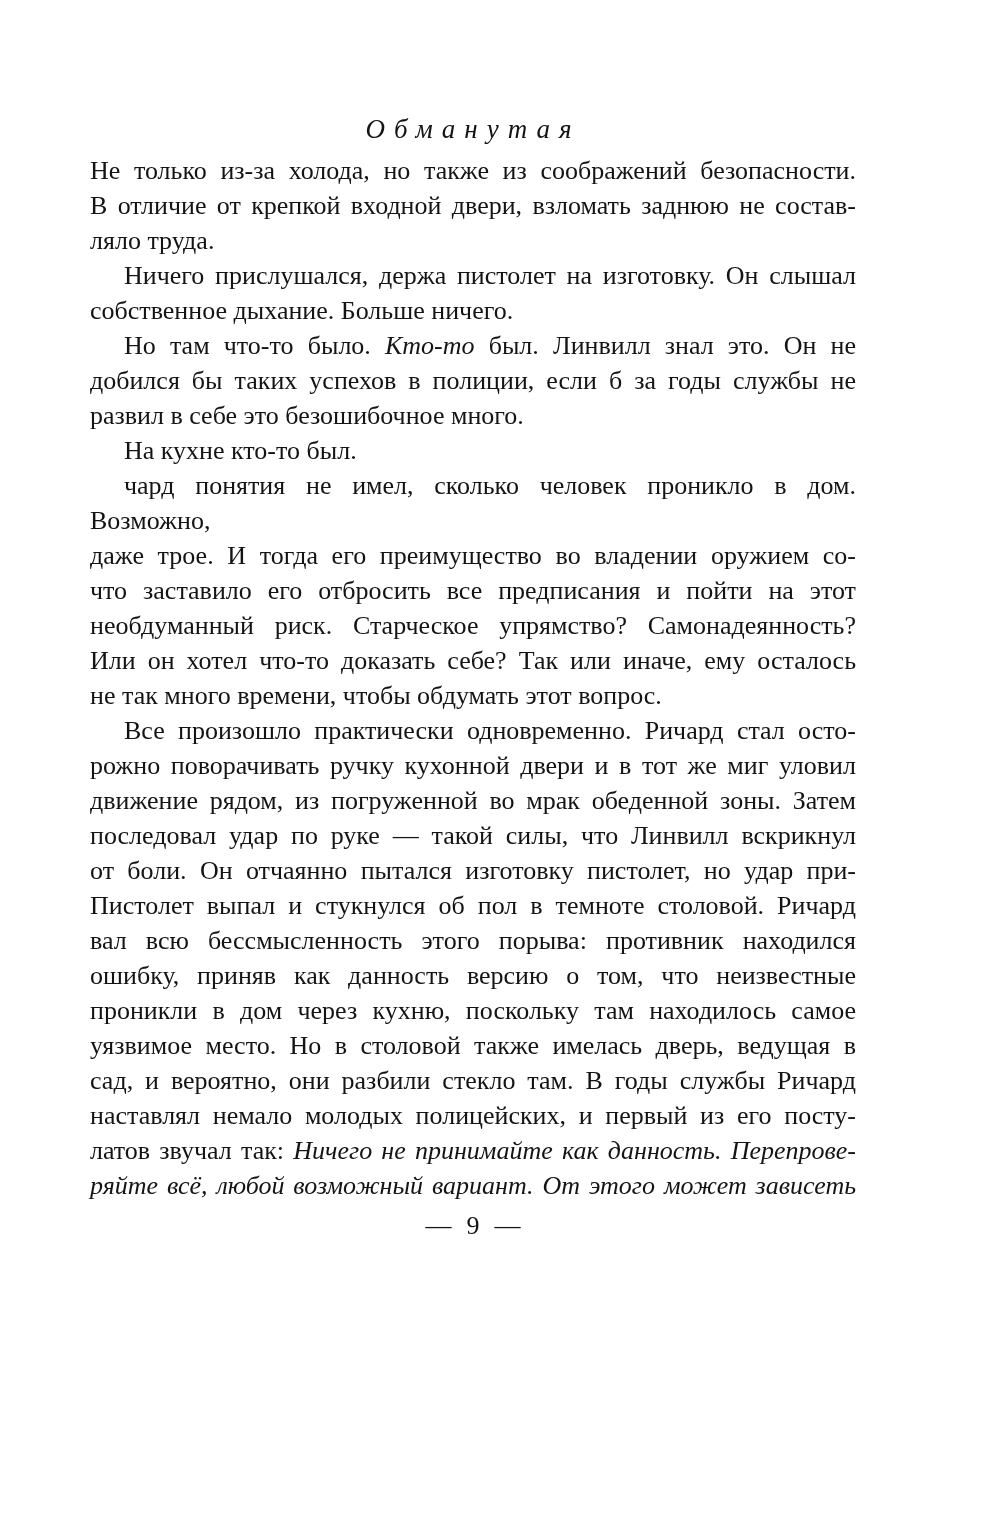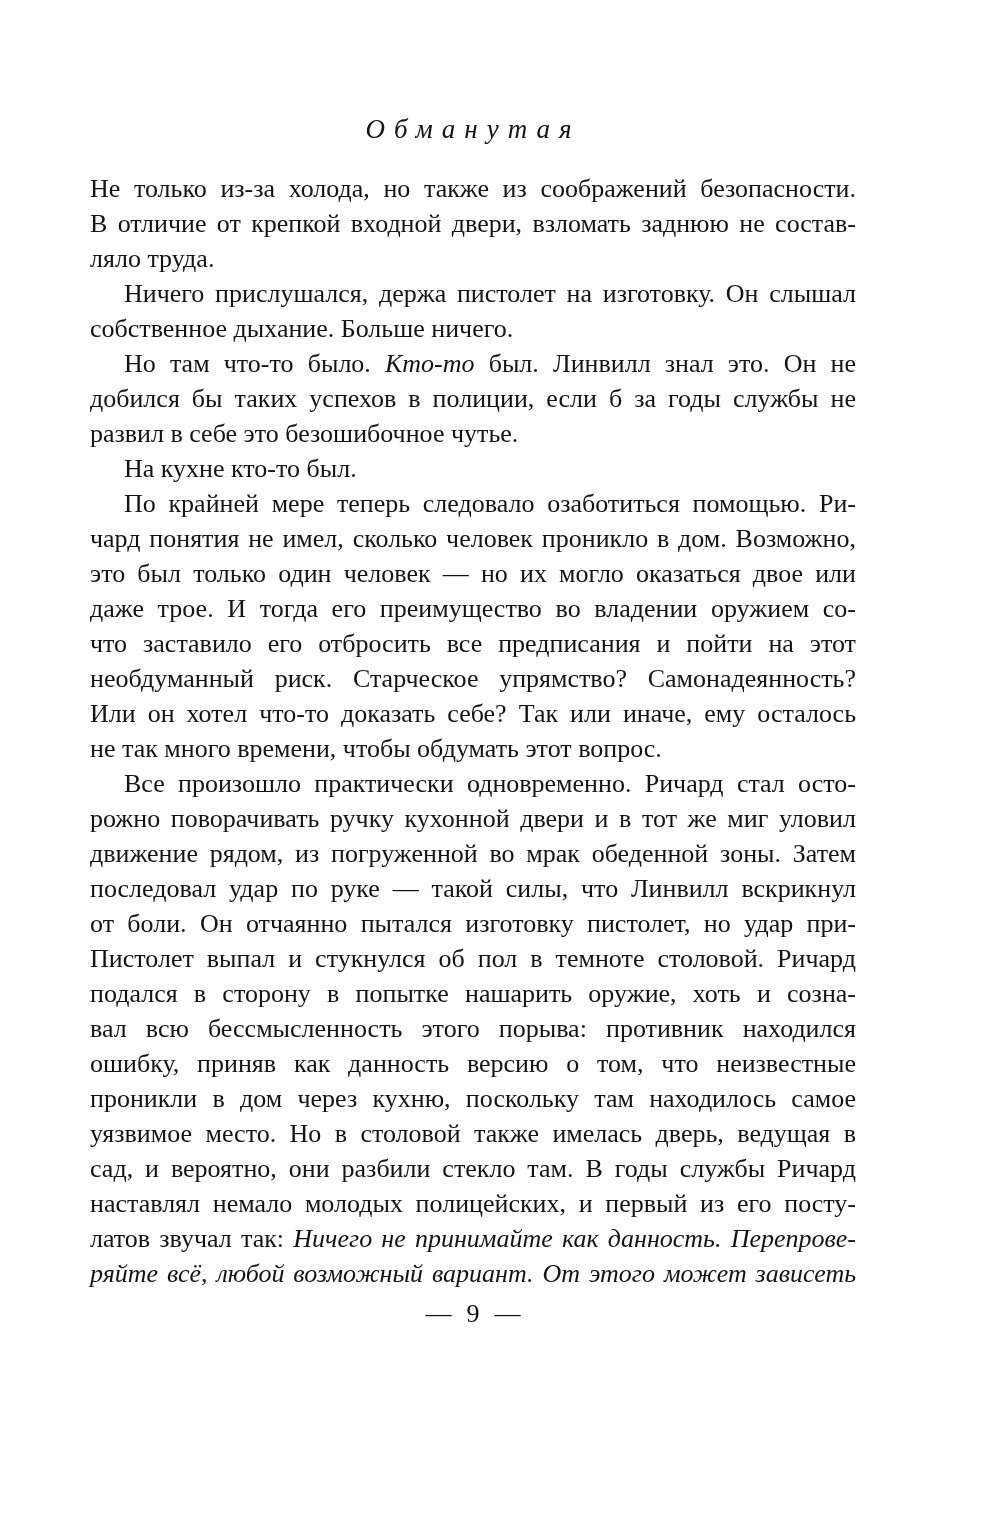--- a/index.html
+++ b/index.html
@@ -25,21 +25,21 @@
   .running-header {
     text-align: center;
     font-style: italic;
     font-size: 27px;
     line-height: 34px;
     letter-spacing: 9px;
     margin-top: 12px;
     white-space: nowrap;
   }
   .body-text {
-    margin-top: 25px;
+    margin-top: 7px;
     font-size: 26px;
     line-height: 35px;
   }
   .para { margin: 0; }
   .para.indent .line:first-child { text-indent: 34px; }
   .line {
     text-align: justify;
     text-align-last: justify;
   }
   .line.flush-last {
@@ -69,43 +69,40 @@
           <div class="line">В отличие от крепкой входной двери, взломать заднюю не состав-</div>
           <div class="line flush-last">ляло труда.</div>
         </div>
         <div class="para indent">
           <div class="line">Ничего прислушался, держа пистолет на изготовку. Он слышал</div>
           <div class="line flush-last">собственное дыхание. Больше ничего.</div>
         </div>
         <div class="para indent">
           <div class="line">Но там что-то было. <em>Кто-то</em> был. Линвилл знал это. Он не</div>
           <div class="line">добился бы таких успехов в полиции, если б за годы службы не</div>
-          <div class="line flush-last">развил в себе это безошибочное чутье.</div>
+          <div class="line flush-last">развил в себе это безошибочное много.</div>
         </div>
         <div class="para indent">
           <div class="line flush-last">На кухне кто-то был.</div>
         </div>
         <div class="para indent">
-          <div class="line">По крайней мере теперь следовало озаботиться помощью. Ри-</div>
           <div class="line">чард понятия не имел, сколько человек проникло в дом. Возможно,</div>
-          <div class="line">это был только один человек — но их могло оказаться двое или</div>
           <div class="line">даже трое. И тогда его преимущество во владении оружием со-</div>
           <div class="line">что заставило его отбросить все предписания и пойти на этот</div>
           <div class="line">необдуманный риск. Старческое упрямство? Самонадеянность?</div>
           <div class="line">Или он хотел что-то доказать себе? Так или иначе, ему осталось</div>
           <div class="line flush-last">не так много времени, чтобы обдумать этот вопрос.</div>
         </div>
         <div class="para indent">
           <div class="line">Все произошло практически одновременно. Ричард стал осто-</div>
           <div class="line">рожно поворачивать ручку кухонной двери и в тот же миг уловил</div>
           <div class="line">движение рядом, из погруженной во мрак обеденной зоны. Затем</div>
           <div class="line">последовал удар по руке — такой силы, что Линвилл вскрикнул</div>
           <div class="line">от боли. Он отчаянно пытался изготовку пистолет, но удар при-</div>
           <div class="line">Пистолет выпал и стукнулся об пол в темноте столовой. Ричард</div>
-          <div class="line">подался в сторону в попытке нашарить оружие, хоть и созна-</div>
           <div class="line">вал всю бессмысленность этого порыва: противник находился</div>
           <div class="line">ошибку, приняв как данность версию о том, что неизвестные</div>
           <div class="line">проникли в дом через кухню, поскольку там находилось самое</div>
           <div class="line">уязвимое место. Но в столовой также имелась дверь, ведущая в</div>
           <div class="line">сад, и вероятно, они разбили стекло там. В годы службы Ричард</div>
           <div class="line">наставлял немало молодых полицейских, и первый из его посту-</div>
           <div class="line">латов звучал так: <em>Ничего не принимайте как данность. Перепрове-</em></div>
           <div class="line"><em>ряйте всё, любой возможный вариант. От этого может зависеть</em></div>
         </div>
       </div>

